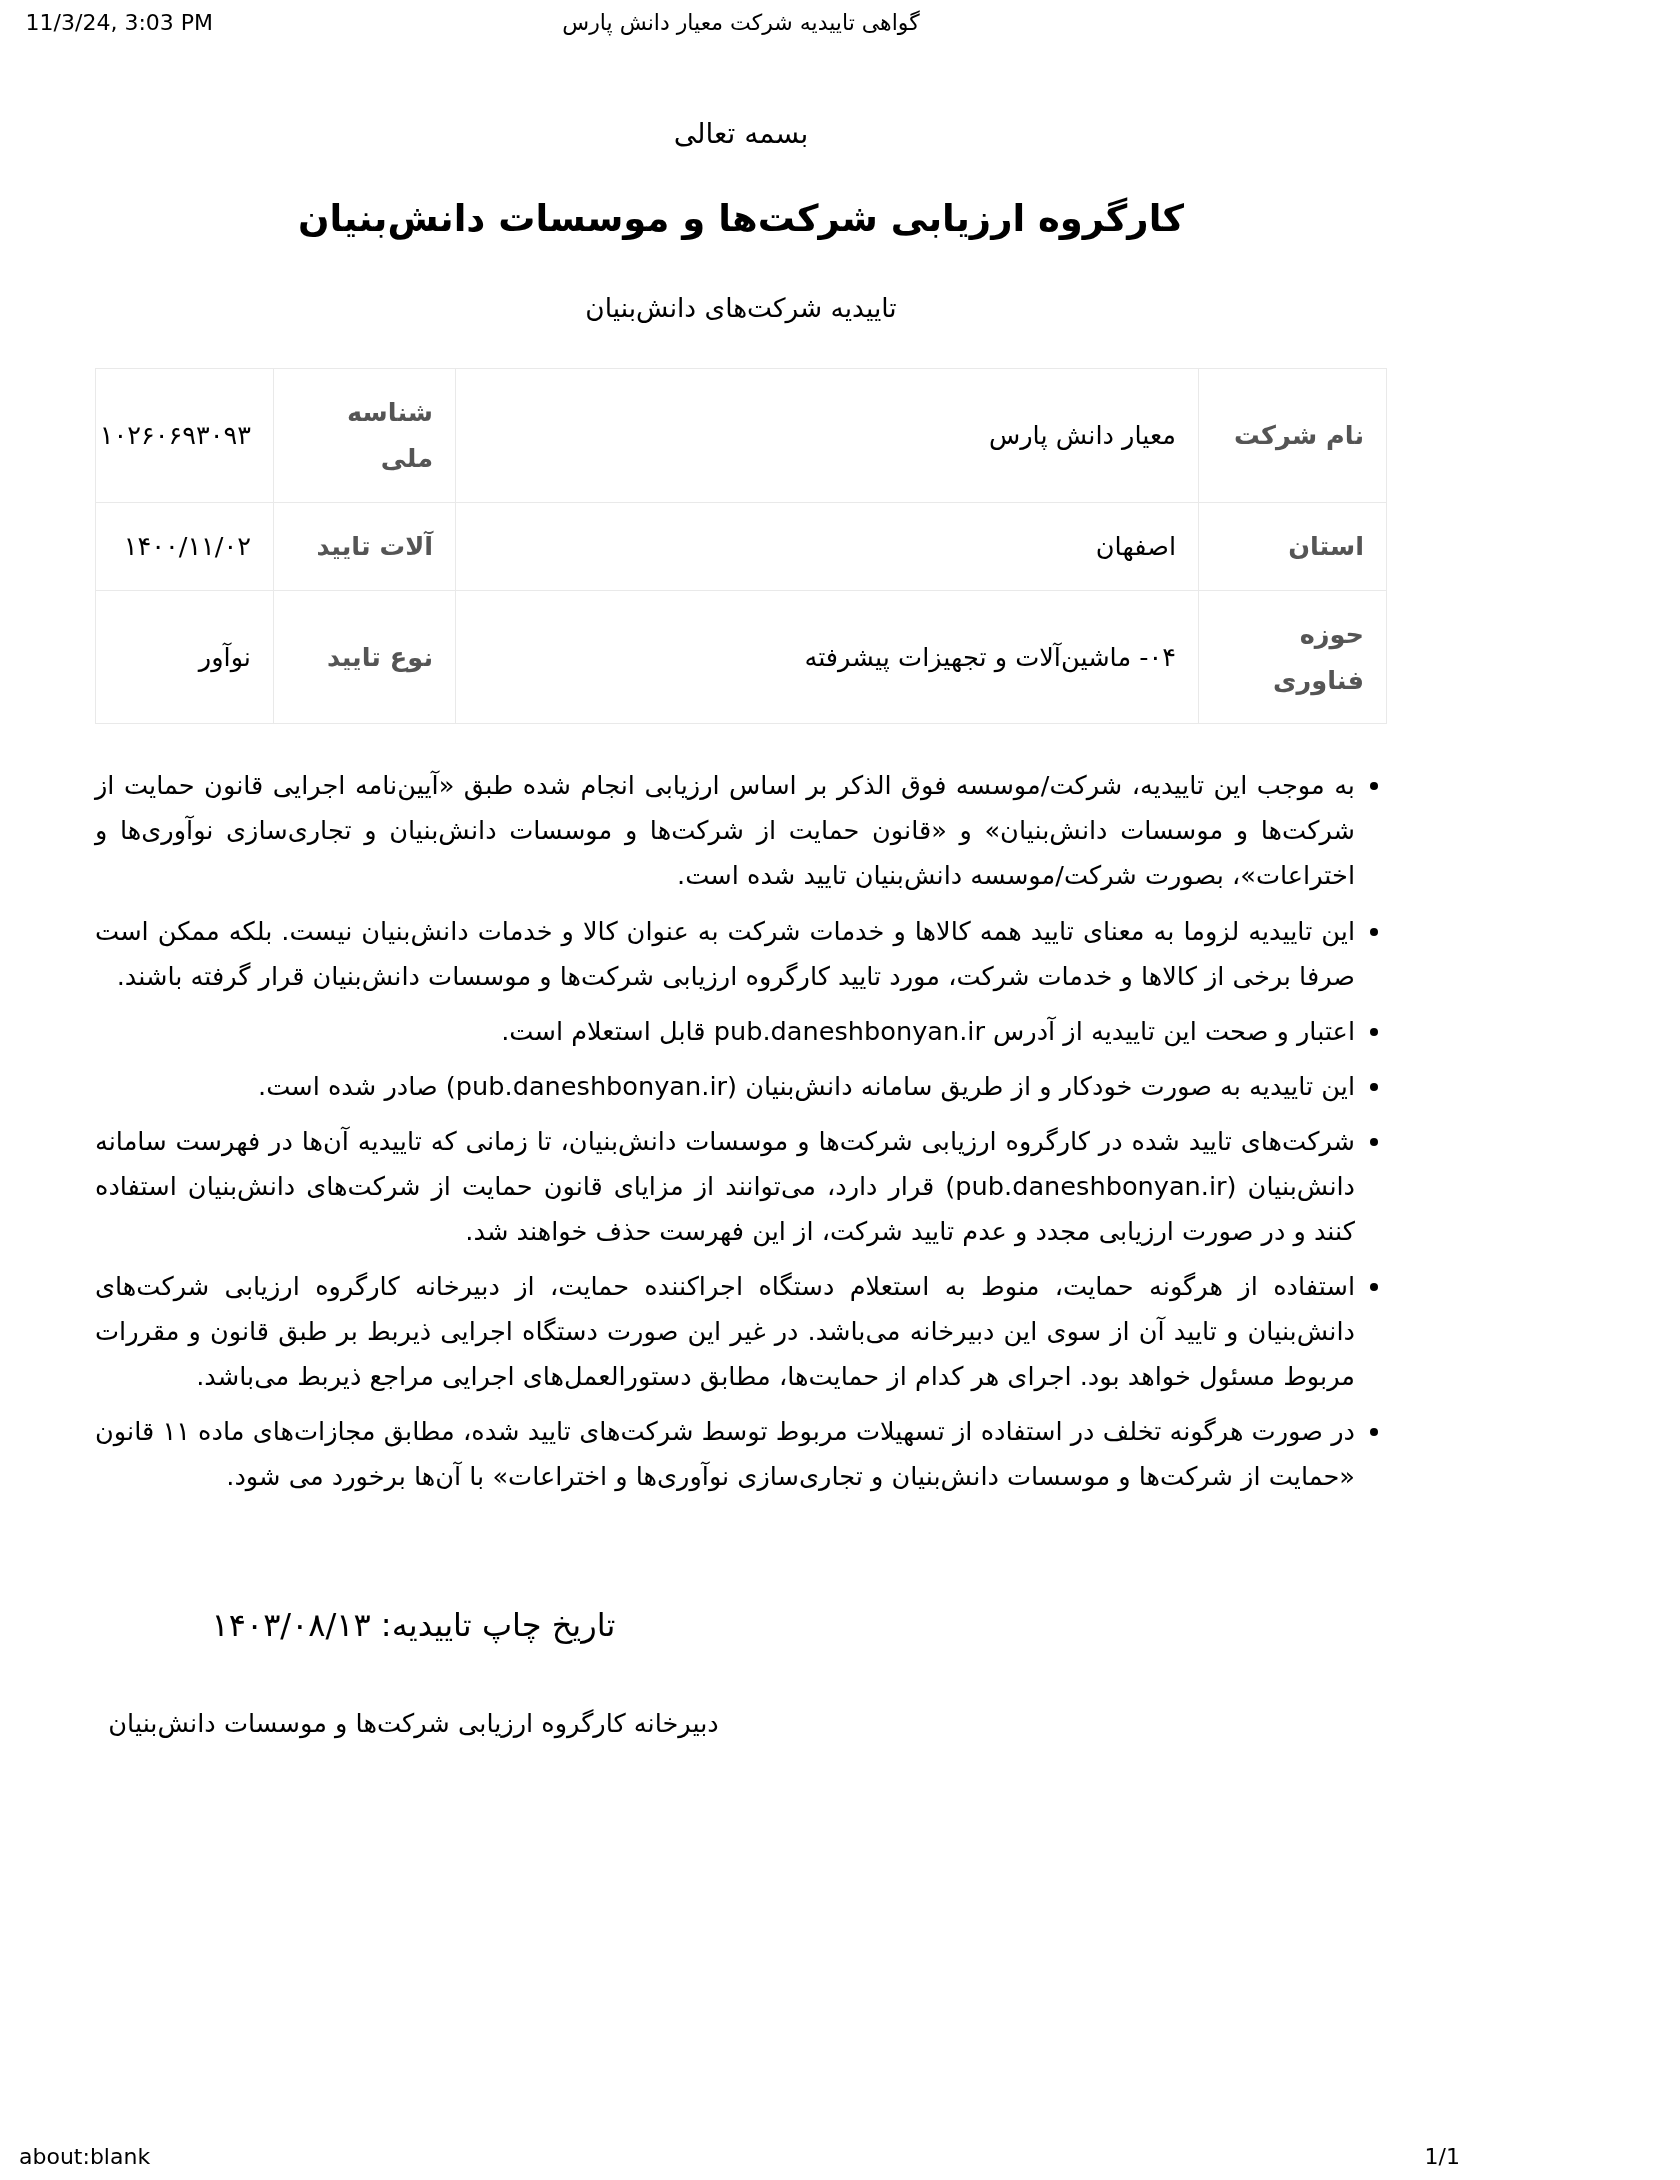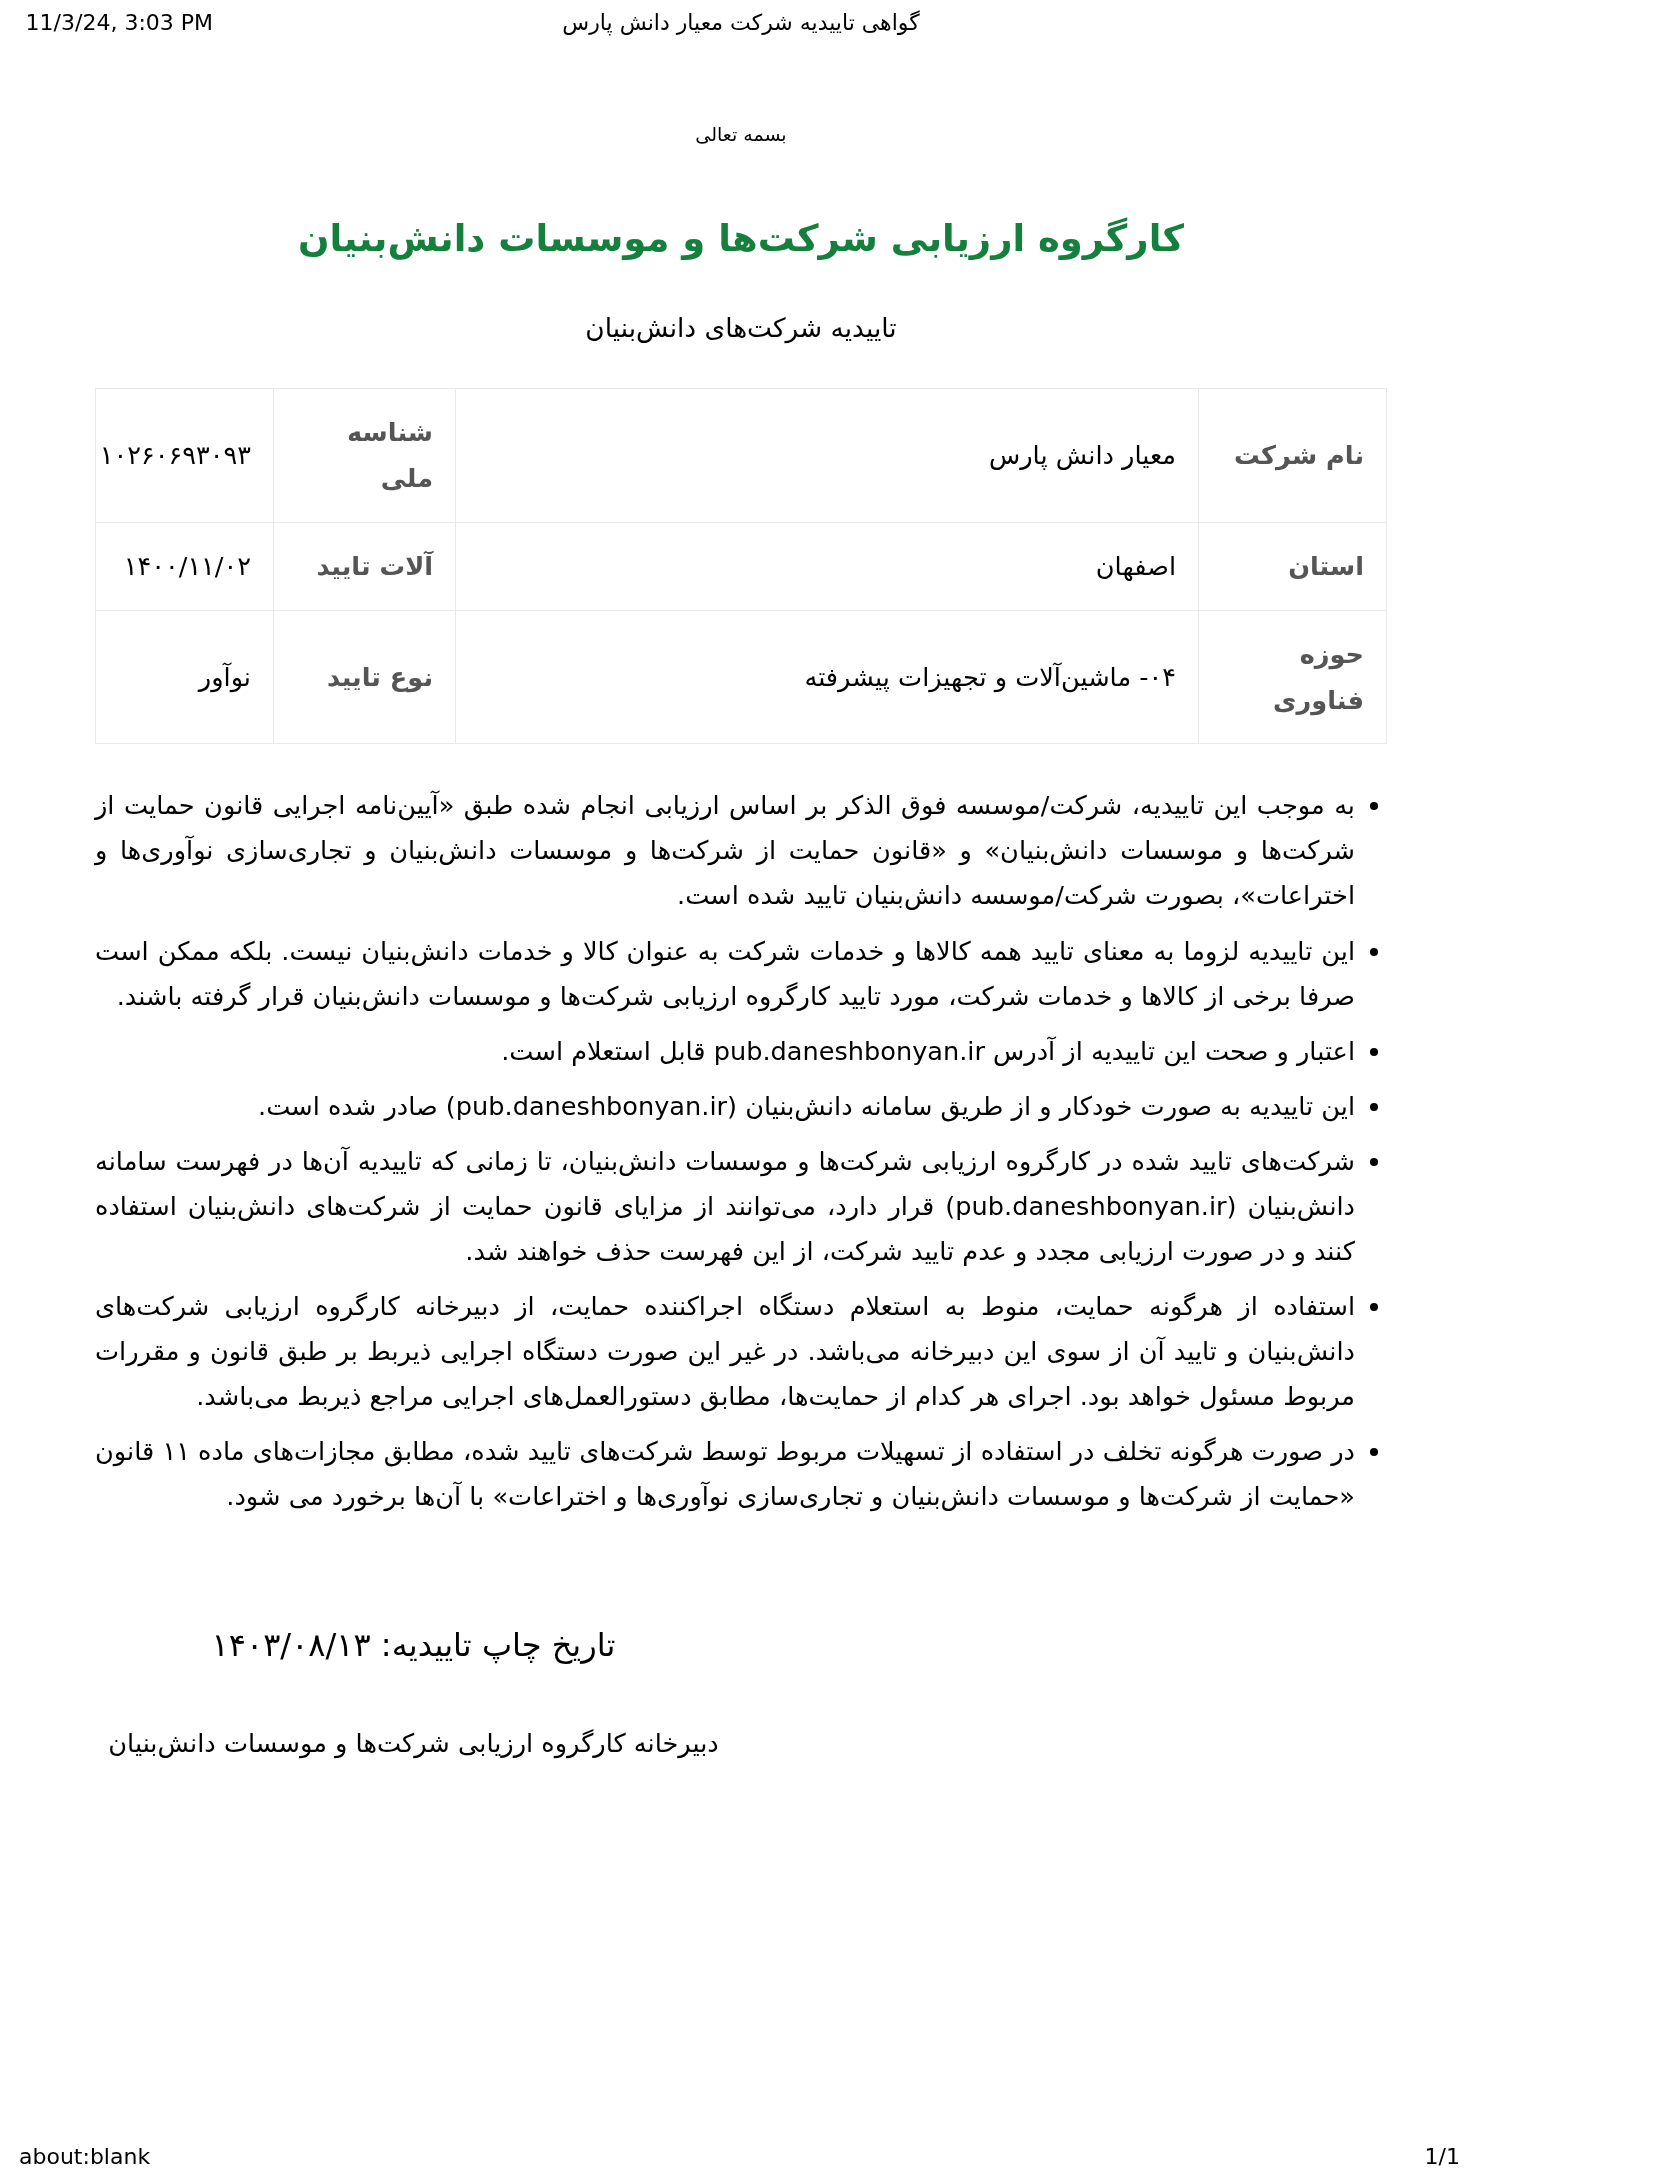--- a/index.html
+++ b/index.html
@@ -49,31 +49,31 @@
   .content {
     direction: rtl;
     text-align: right;
     padding: 118px 95px 0 95px;
     font-size: 25.6px;
     color: #000000;
   }
 
   .bismillah {
     text-align: center;
-    font-size: 19px;
+    font-size: 28px;
     line-height: 32px;
   }
 
   .main-title {
-    margin-top: 64px;
+    margin-top: 44px;
     text-align: center;
     font-size: 37px;
     line-height: 49px;
     font-weight: bold;
-    color: #15803d;
+    color: #000000;
   }
 
   .subtitle {
     margin-top: 48px;
     text-align: center;
     font-size: 26.4px;
     line-height: 34px;
   }
 
   

